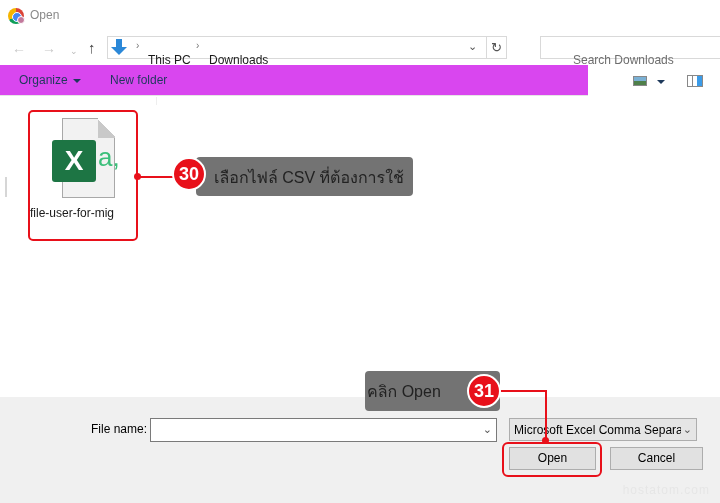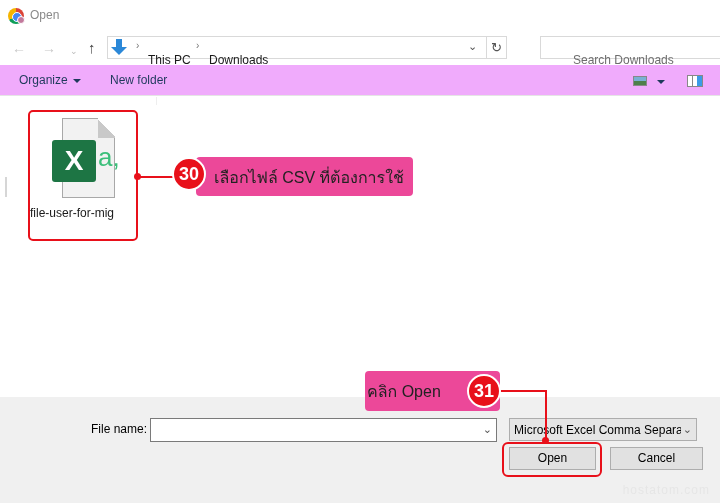--- a/index.html
+++ b/index.html
@@ -22,21 +22,21 @@
   .addr-arrow::before { content: ""; position: absolute; left: 5px; top: 0; width: 6px; height: 9px; background: #2b88d8; }
   .addr-arrow::after { content: ""; position: absolute; left: 0; top: 8px; border-left: 8px solid transparent; border-right: 8px solid transparent; border-top: 8px solid #2b88d8; }
   .crumb-sep { position: absolute; top: 3px; font-size: 10px; color: #777; }
   .crumb { position: absolute; top: 16px; font-size: 12px; color: #1a1a1a; }
   .addr-dropdown { position: absolute; right: 0; top: 0; width: 40px; height: 21px; }
   .addr-dd-chev { position: absolute; left: 2px; top: 3px; font-size: 11px; color: #555; }
   .addr-refresh { position: absolute; right: 0; top: 0; width: 20px; height: 21px; border-left: 1px solid #d9d9d9; font-size: 13px; color: #555; text-align: center; line-height: 21px; }
   .searchbox { position: absolute; left: 540px; top: 0; width: 190px; height: 23px; border: 1px solid #d9d9d9; background: #fff; }
   .search-ph { position: absolute; left: 8px; top: 16px; font-size: 12px; color: #6d6d6d; margin-left: 24px; }
 
-  .toolbar { position: absolute; left: 0; top: 65px; width: 720px; height: 31px; background: #f0abfc; border-bottom: 1px solid #e5e5e5; }
+  .toolbar { position: absolute; left: 0; top: 65px; width: 588px; height: 31px; background: #d946ef; border-bottom: 1px solid #e5e5e5; }
   .tb-btn { position: absolute; top: 8px; font-size: 12px; color: #1e395b; }
   .caret { display: inline-block; margin-left: 5px; border-left: 4px solid transparent; border-right: 4px solid transparent; border-top: 4px solid #1e395b; vertical-align: middle; }
   .view-icon { position: absolute; left: 633px; top: 11px; width: 14px; height: 10px; border: 1px solid #888; background: linear-gradient(180deg, #7ab0d4 0 45%, #4f7f4a 45% 100%); }
   .view-caret { position: absolute; left: 657px; top: 15px; border-left: 4px solid transparent; border-right: 4px solid transparent; border-top: 4px solid #1e395b; }
   .pane-icon { position: absolute; left: 687px; top: 10px; width: 16px; height: 12px; border: 1px solid #888; background: #fff; }
   .pane-icon::before { content: ""; position: absolute; left: 4px; top: 0; width: 1px; height: 10px; background: #888; }
   .pane-icon::after { content: ""; position: absolute; right: 0; top: 0; width: 5px; height: 10px; background: #3b9be8; }
 
   .content { position: absolute; left: 0; top: 97px; width: 720px; height: 300px; background: #fff; }
   .left-sep { position: absolute; left: 5px; top: 80px; width: 2px; height: 20px; background: #d6d6d6; }
@@ -46,21 +46,21 @@
   .file-icon { position: absolute; left: 22px; top: 6px; width: 63px; height: 82px; }
   .doc { position: absolute; left: 10px; top: 0; width: 53px; height: 80px; background: #f2f2f2; border: 1px solid #a8a8a8; clip-path: polygon(0 0, 68% 0, 100% 25%, 100% 100%, 0 100%); }
   .doc-fold { position: absolute; left: 46px; top: 0; width: 17px; height: 20px; background: linear-gradient(225deg, #fff 50%, #c9c9c9 50%); }
   .xl-box { position: absolute; left: 0; top: 22px; width: 44px; height: 42px; background: #1d7544; border-radius: 3px; color: #fff; font-weight: bold; font-size: 28px; text-align: center; line-height: 42px; }
   .xl-a { position: absolute; left: 46px; top: 24px; font-size: 26px; color: #3bbf7a; }
   .file-name { position: absolute; left: 0; top: 93px; width: 106px; font-size: 12px; line-height: 16px; color: #1a1a1a; }
 
   .callout-line { position: absolute; background: #e8101a; }
   .dot { position: absolute; width: 7px; height: 7px; border-radius: 50%; background: #e8101a; }
   .step-badge { position: absolute; width: 34px; height: 34px; border-radius: 50%; background: #e8101a; border: 2px solid #fff; color: #fff; font-weight: bold; font-size: 18px; text-align: center; line-height: 30px; z-index: 3; }
-  .callout-box { position: absolute; background: #ec4899; border-radius: 4px; color: #222; font-size: 16px; z-index: 2; }
+  .callout-box { position: absolute; background: #737373; border-radius: 4px; color: #222; font-size: 16px; z-index: 2; }
 
   .footer { position: absolute; left: 0; top: 397px; width: 720px; height: 106px; background: #f0f0f0; }
   .fn-label { position: absolute; left: 91px; top: 25px; font-size: 12px; color: #000; }
   .fn-input { position: absolute; left: 150px; top: 21px; width: 347px; height: 24px; background: #fff; border: 1px solid #7a7a7a; }
   .fn-chev { position: absolute; right: 4px; top: 4px; font-size: 11px; color: #555; }
   .filetype { position: absolute; left: 509px; top: 21px; width: 188px; height: 23px; background: #e5e5e5; border: 1px solid #adadad; font-size: 12px; padding: 4px 0 0 4px; white-space: nowrap; overflow: hidden; }
   .filetype-chev { position: absolute; right: 4px; top: 4px; font-size: 11px; color: #555; background: #e5e5e5; padding-left: 2px; }
   .btn { position: absolute; top: 50px; height: 23px; background: #e1e1e1; border: 1px solid #adadad; font-size: 12px; text-align: center; line-height: 21px; color: #000; }
   .open-highlight { position: absolute; left: 502px; top: 45px; width: 100px; height: 35px; border: 2px solid #e8101a; border-radius: 6px; }
   .watermark { position: absolute; right: 10px; bottom: 6px; font-size: 12px; color: #e6e6e6; letter-spacing: 1px; }

